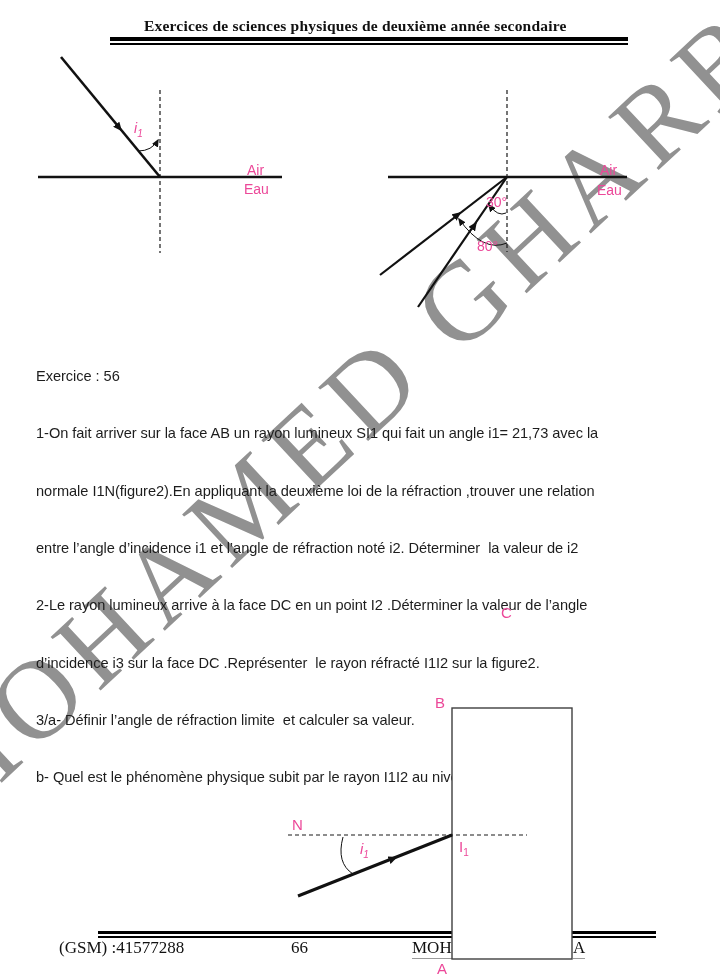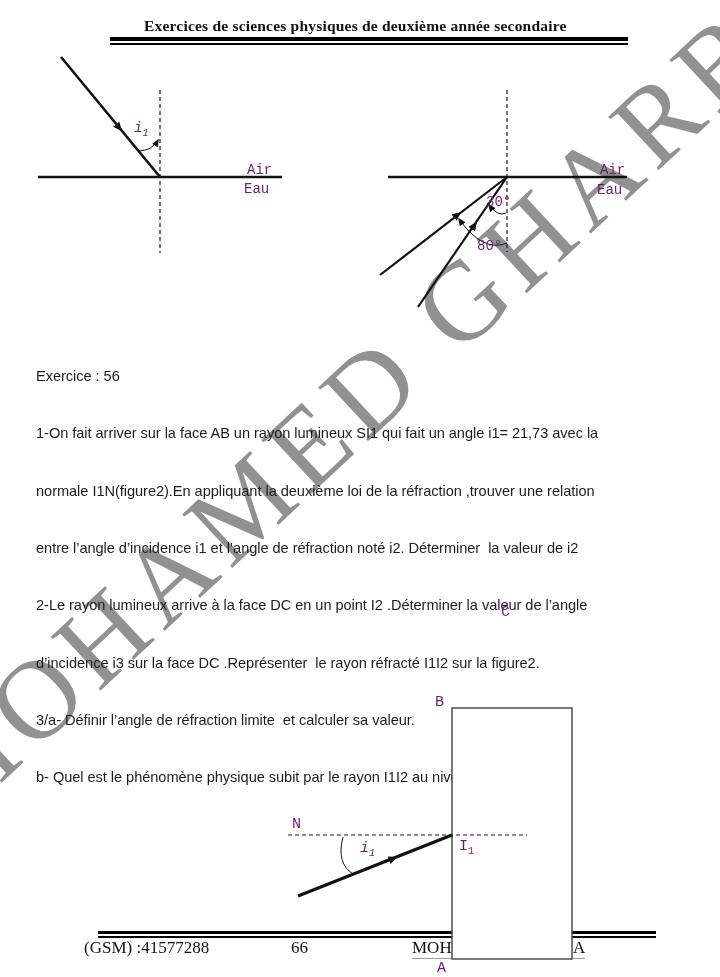--- a/index.html
+++ b/index.html
@@ -15,28 +15,28 @@
   .doc-title{left:104px;top:17px;font-size:15.5px;font-weight:bold;letter-spacing:.2px;
              font-family:"Liberation Serif",serif;white-space:nowrap;margin-left:40px;}
   .title-bar1{left:110px;top:37px;width:518px;height:4px;background:#000;}
   .title-bar2{left:110px;top:43px;width:518px;height:2px;background:#000;}
   .ex-text{left:36px;top:329px;width:672px;font-family:"Liberation Sans",sans-serif;
            font-size:14.6px;line-height:19.1px;color:#1d1d1d;white-space:pre;letter-spacing:-.05px;}
   
   .foot-bar1{left:98px;top:931px;width:558px;height:3px;background:#000;}
   .foot-bar2{left:98px;top:935.5px;width:558px;height:2px;background:#000;}
   .foot-txt{top:938px;font-size:17px;font-family:"Liberation Serif",serif;white-space:nowrap;}
-  .foot-gsm{left:84px;}
+  .foot-gsm{left:59px;}
   .foot-num{left:291px;}
   .foot-name-l{left:412px;border-bottom:1.5px solid #9a9a9a;text-align:center;}
   .foot-name-r{left:573px;border-bottom:1.5px solid #9a9a9a;}
   
   .fig-svg{position:absolute;left:0;top:0;z-index:3;pointer-events:none;}
   
-  .lbl{position:absolute;z-index:4;font-family:Liberation Mono, monospace;color:#701a75;white-space:nowrap;}
+  .lbl{position:absolute;z-index:4;font-family:Liberation Sans, sans-serif;color:#ec4899;white-space:nowrap;}
   .f14{font-size:14px;} .f15{font-size:15px;}
   .ital{font-style:italic;}
   .lbl sub{font-size:10px;}
 </style>
 </head>
 <body>
 
 <div class="page">
 
   <div class="watermark">MOHAMED GHARBI</div>

